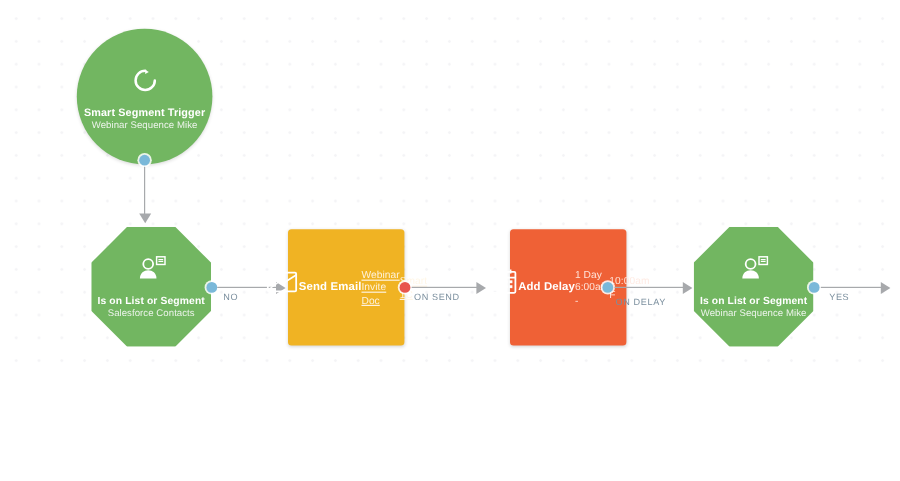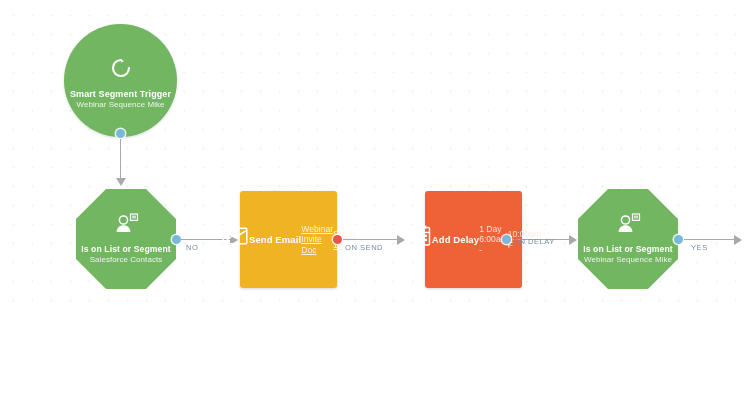--- a/index.html
+++ b/index.html
@@ -241,21 +241,21 @@
       </svg>
     </span>
     <div class="node-title">Add Delay</div>
     <div class="node-sub on-red">1 Day 6:00am -</div>
     <div class="node-sub on-red">10:00am F</div>
   </div>
   <div class="port" style="left:502px; top:235px;"></div>
 
   <div class="conn-line conn-h" style="left:512px; top:239px; width:59px;"></div>
   <div class="arrow-right" style="left:569px; top:235px;"></div>
-  <div class="conn-label" style="left:513px; top:237px; width:56px;">ON DELAY</div>
+  <div class="conn-label" style="left:513px; top:247px; width:56px;">ON DELAY</div>
 
   <div class="octagon" id="list-node-2">
     <span class="node-icon">
       <svg width="26" height="24" viewBox="0 0 26 24">
         <circle cx="10.5" cy="8" r="4.1" fill="none" stroke="#ffffff" stroke-width="1.5"></circle>
         <path d="M3.6 20 C3.6 15.6 7 13.2 10.5 13.2 C14 13.2 17.4 15.6 17.4 20 Z" fill="#ffffff"></path>
         <rect x="17.5" y="2" width="7" height="6.4" fill="none" stroke="#ffffff" stroke-width="1.2"></rect>
         <line x1="19" y1="4.2" x2="23" y2="4.2" stroke="#ffffff" stroke-width="0.9"></line>
         <line x1="19" y1="5.8" x2="23" y2="5.8" stroke="#ffffff" stroke-width="0.9"></line>
       </svg>

